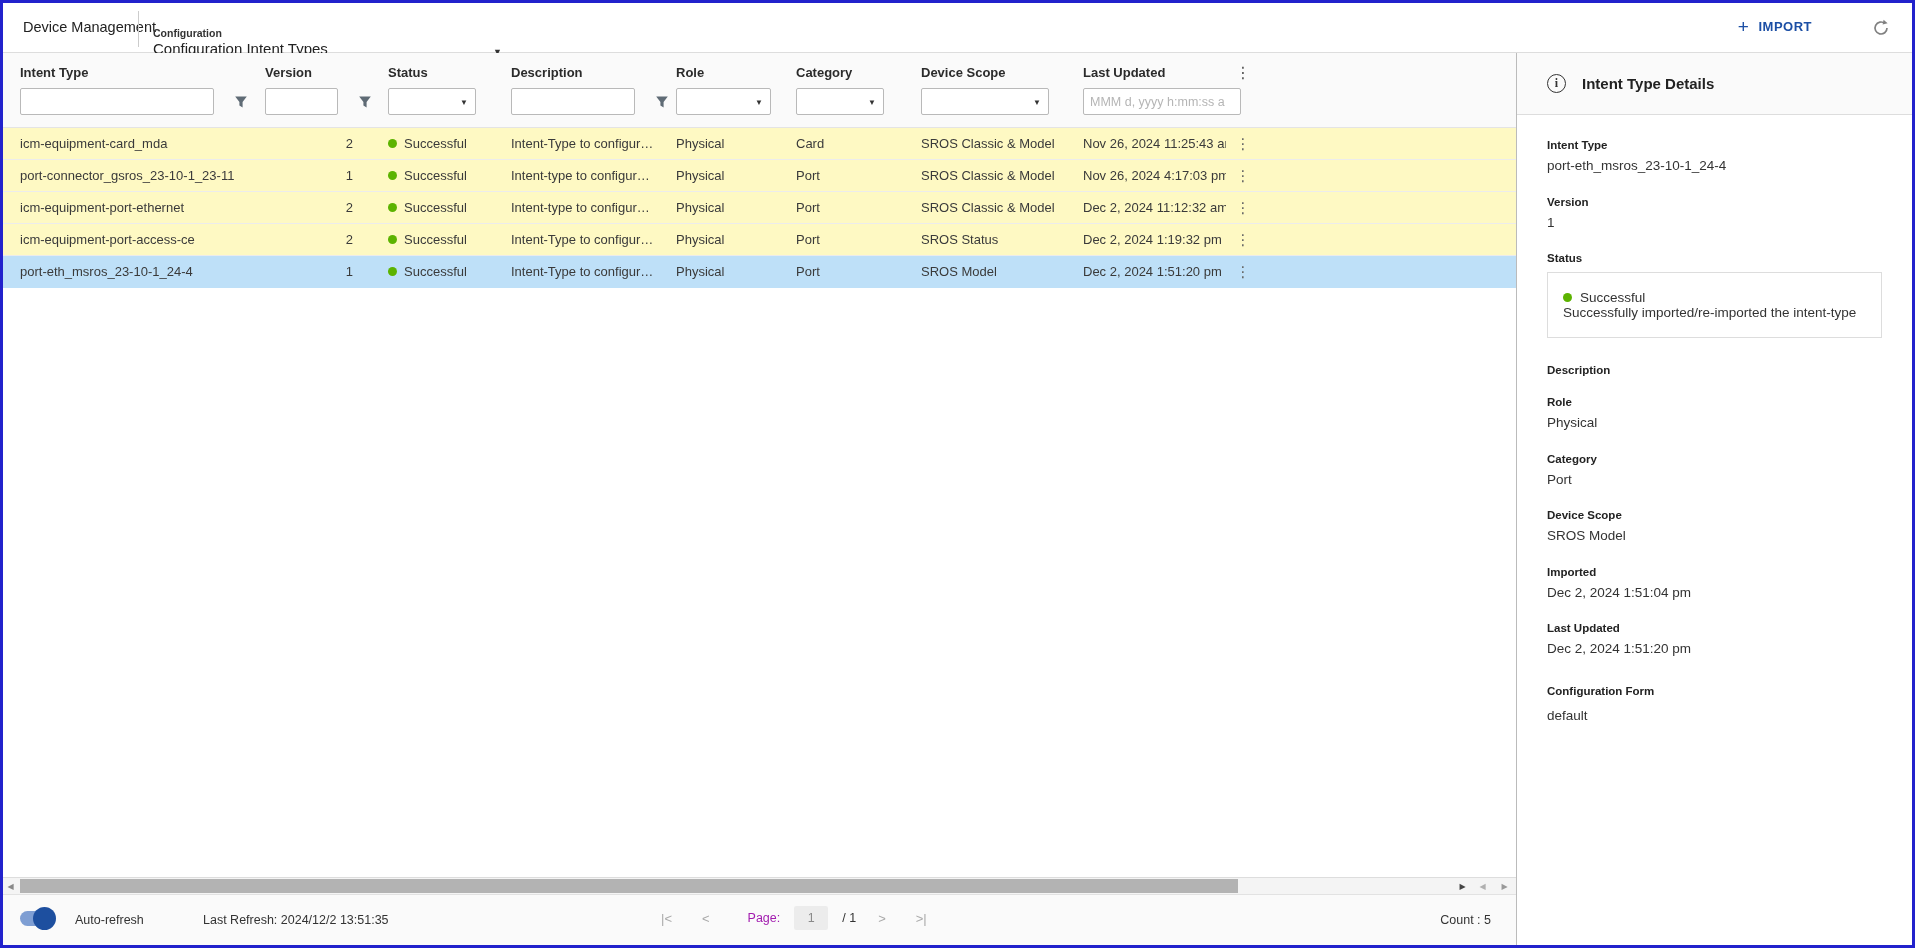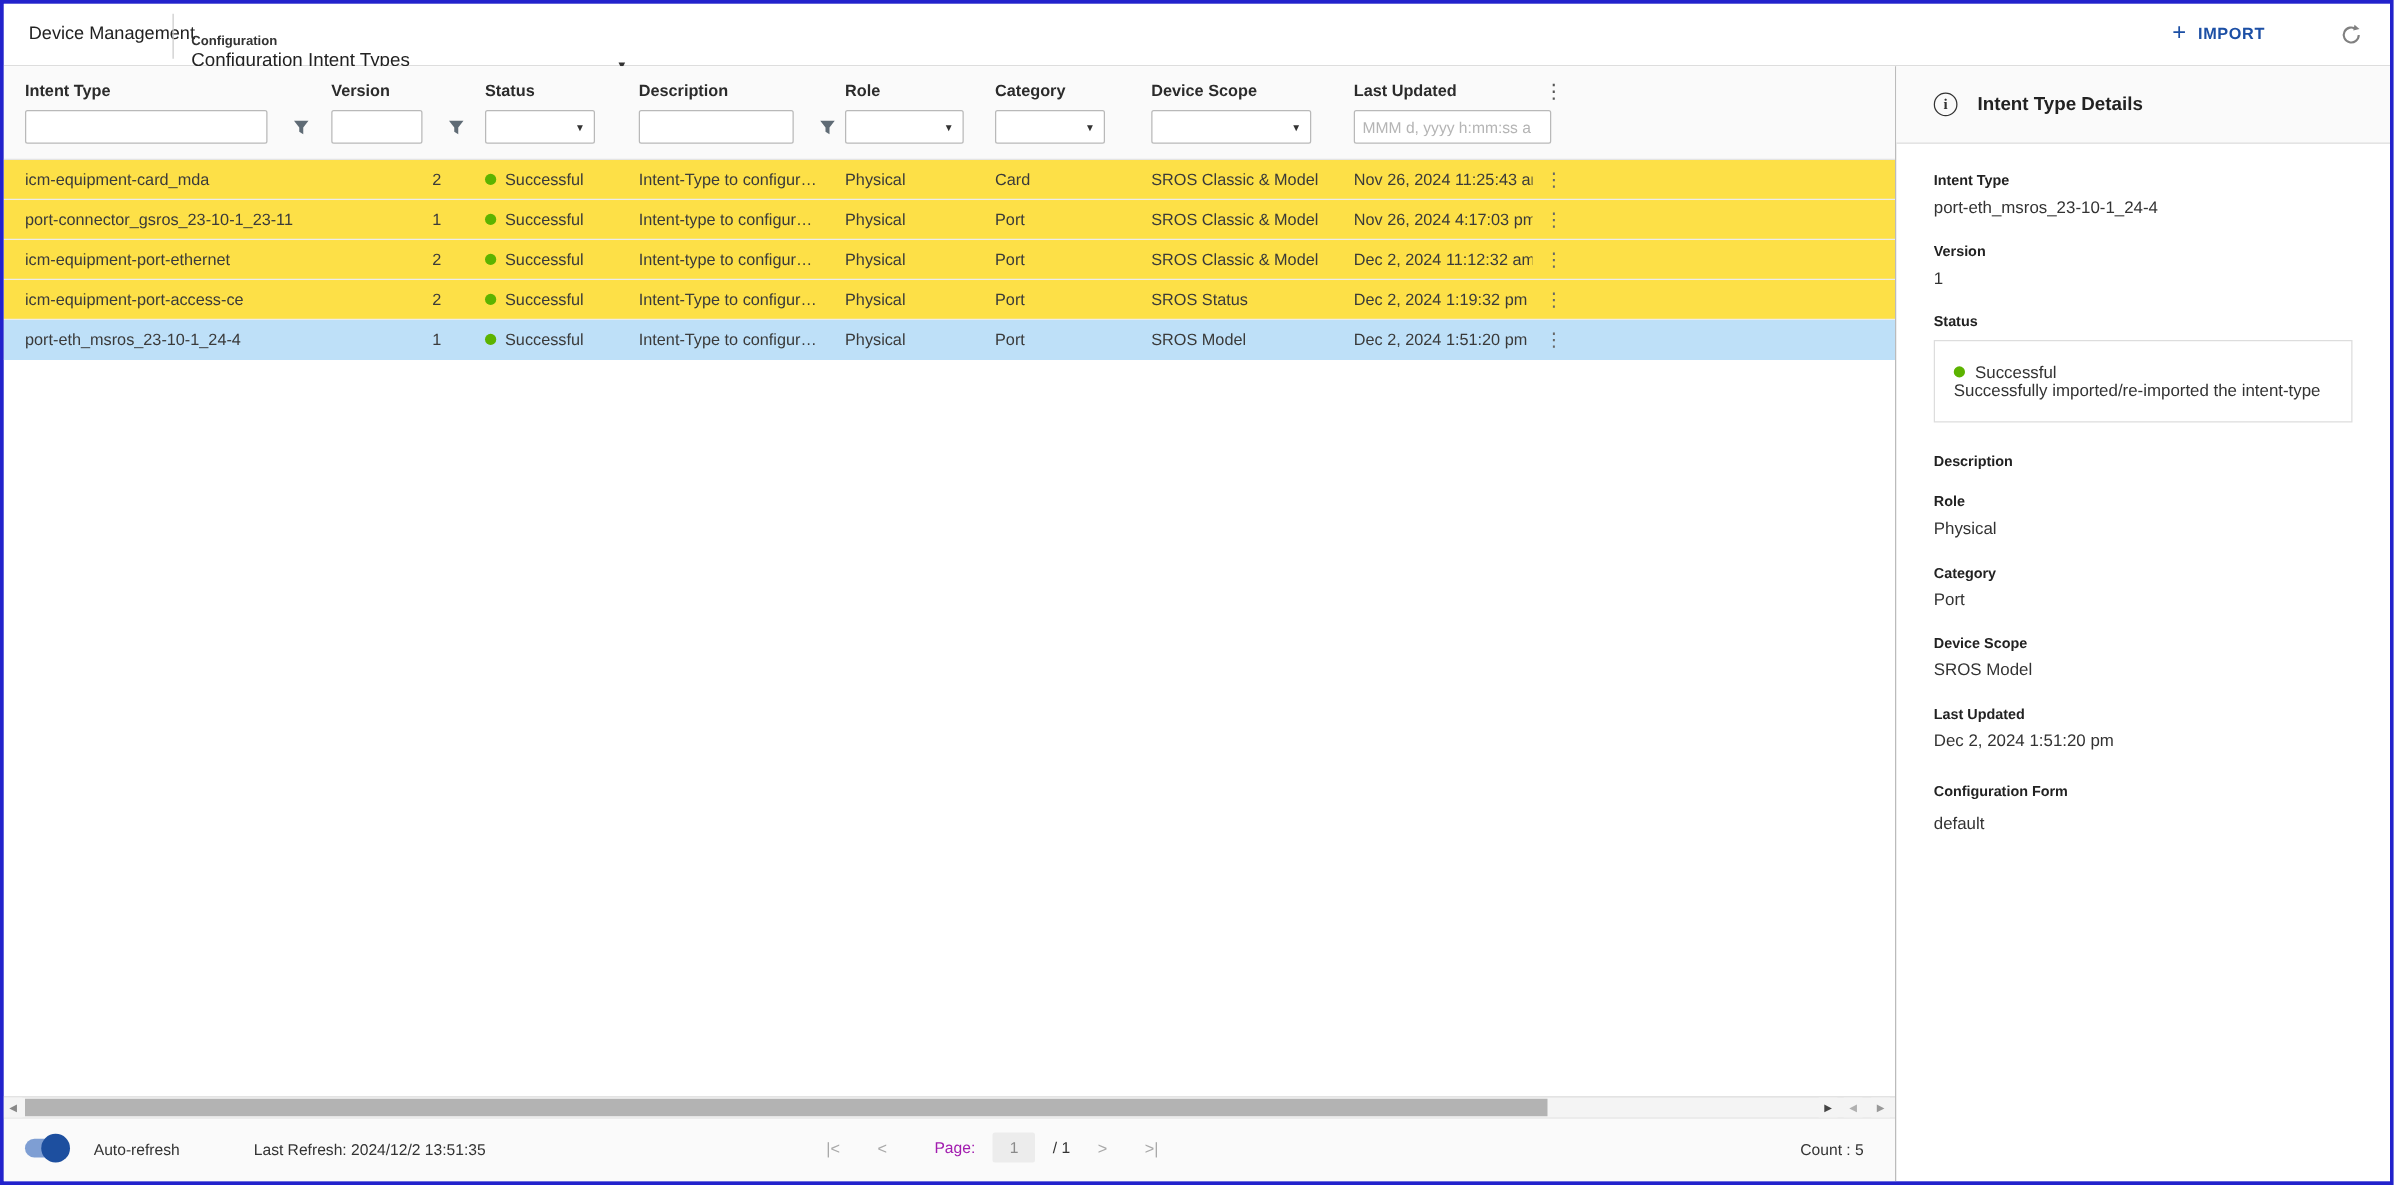--- a/index.html
+++ b/index.html
@@ -29,21 +29,21 @@
   .th-menu { padding-top:10px; font-size:16px; color:#555; cursor:pointer; text-align:center; }
   .filter-row { background:#fafafa; padding-bottom:12px; border-bottom:1px solid #e4e4e4; }
   .fcell { padding-left:17px; display:flex; align-items:center; }
   .fcell input[type=text] { height:27px; border:1px solid #b9b9b9; border-radius:2px; background:#fff; font-size:12.5px; padding:0 6px; color:#333; outline:none; font-family:inherit; }
   .fcell input::placeholder { color:#b5b5b5; }
   .funnel { margin-left:20px; cursor:pointer; display:inline-flex; }
   .fselect { position:relative; height:27px; border:1px solid #b9b9b9; border-radius:2px; background:#fff; cursor:pointer; }
   .fselect .caret { position:absolute; right:7px; top:9px; font-size:8px; color:#333; }
   .date-input { width:158px; }
 
-  .trow { height:32px; align-items:center; border-bottom:1px solid #ececec; background:#fde047; cursor:pointer; }
+  .trow { height:32px; align-items:center; border-bottom:1px solid #ececec; background:#fef9c3; cursor:pointer; }
   .trow.selected { background:#bee0f8; border-bottom-color:#bee0f8; }
   .td { padding-left:17px; font-size:13px; color:#3a3a3a; white-space:nowrap; overflow:hidden; }
   .td.version { text-align:right; padding-left:0; padding-right:18px; }
   .td.status { display:flex; align-items:center; gap:7px; }
   .dot { width:9px; height:9px; border-radius:50%; background:#5cb300; flex:none; }
   .row-menu { font-size:15px; color:#666; text-align:center; cursor:pointer; padding-left:0; }
 
   
   .hscroll { position:absolute; left:0; bottom:50px; width:1513px; height:18px; background:#f4f4f4; border-top:1px solid #ddd; border-bottom:1px solid #e2e2e2; }
   .hs-arrow { position:absolute; top:0; width:15px; height:16px; display:flex; align-items:center; justify-content:center; font-size:8px; color:#888; cursor:pointer; background:#f4f4f4; }
@@ -309,20 +309,24 @@
       </div>
       <div class="fld">
         <div class="fld-label">Category</div>
         <div class="fld-value">Port</div>
       </div>
       <div class="fld">
         <div class="fld-label">Device Scope</div>
         <div class="fld-value">SROS Model</div>
       </div>
       <div class="fld">
+        <div class="fld-label">Imported</div>
+        <div class="fld-value">Dec 2, 2024 1:51:04 pm</div>
+      </div>
+      <div class="fld">
         <div class="fld-label">Last Updated</div>
         <div class="fld-value">Dec 2, 2024 1:51:20 pm</div>
       </div>
       <div class="fld" style="margin-top:26px">
         <div class="fld-label" style="margin-bottom:9px">Configuration Form</div>
         <div class="fld-value">default</div>
       </div>
     </div>
   </div>
 </div>

